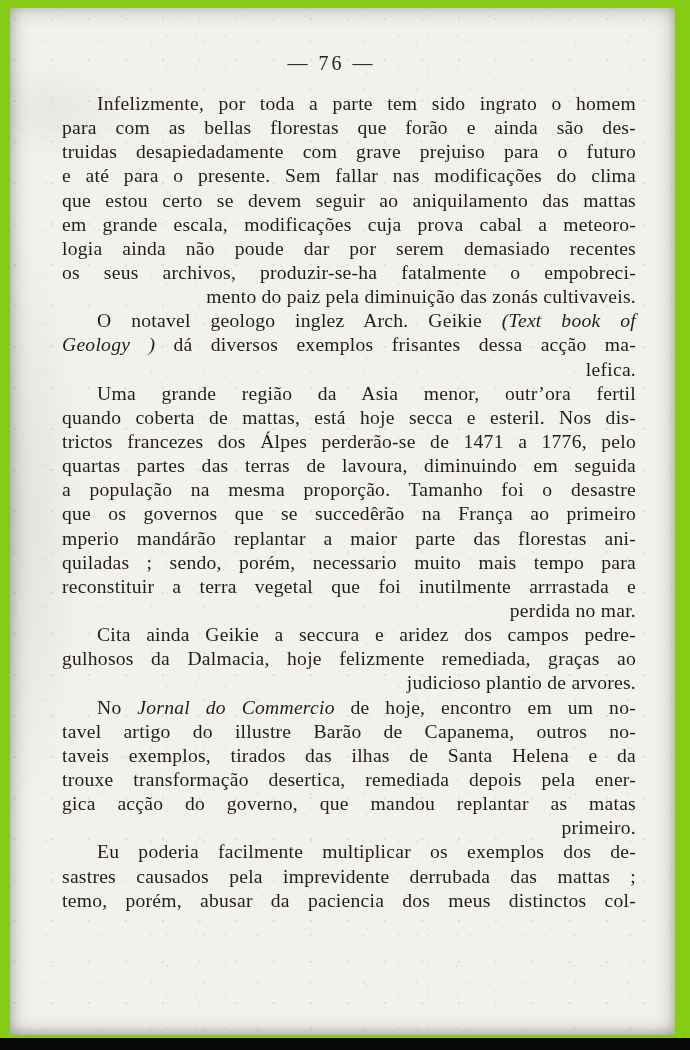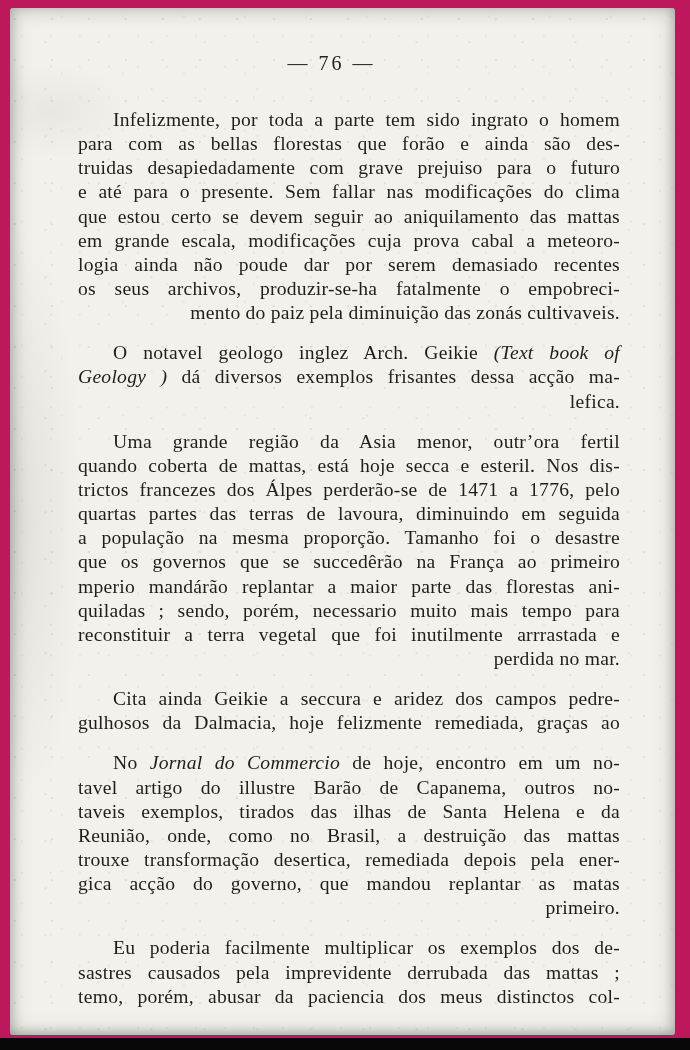--- a/index.html
+++ b/index.html
@@ -8,21 +8,21 @@
     width: 690px;
     height: 1050px;
     overflow: hidden;
     background: #080808;
   }
   .scan-frame {
     position: absolute;
     inset: 0;
     width: 690px;
     height: 1038px;
-    background: #be185d;
+    background: #84cc16;
   }
   .page {
     position: absolute;
     left: 10px;
     top: 8px;
     width: 665px;
     height: 1027px;
     background-color: #f3f1ec;
     background-image:
       radial-gradient(circle at 13% 27%, rgba(70,65,60,0.10) 0.8px, transparent 1.6px),
@@ -49,21 +49,21 @@
     font-size: 20px;
     letter-spacing: 3px;
     color: #262220;
   }
   .text-block {
     position: absolute;
     left: 52px;
     top: 84px;
     width: 574px;
   }
-  .paragraph { margin: 16px; }
+  .paragraph { margin: 0; }
   .line {
     display: block;
     box-sizing: border-box;
     width: 100%;
     height: 24.15px;
     line-height: 24.15px;
     font-size: 19.6px;
     letter-spacing: 0.25px;
     white-space: normal;
     text-align: right;
@@ -104,26 +104,26 @@
           <div class="line just"><span>a população na mesma proporção. Tamanho foi o desastre</span></div>
           <div class="line just"><span>que os governos que se succedêrão na França ao primeiro</span></div>
           <div class="line just"><span>mperio mandárão replantar a maior parte das florestas ani-</span></div>
           <div class="line just"><span>quiladas ; sendo, porém, necessario muito mais tempo para</span></div>
           <div class="line just"><span>reconstituir a terra vegetal que foi inutilmente arrrastada e</span></div>
           <div class="line"><span>perdida no mar.</span></div>
         </div>
         <div class="paragraph">
           <div class="line indent just"><span>Cita ainda Geikie a seccura e aridez dos campos pedre-</span></div>
           <div class="line just"><span>gulhosos da Dalmacia, hoje felizmente remediada, graças ao</span></div>
+          <div class="line"><span>judicioso plantio de arvores.</span></div>
         </div>
         <div class="paragraph">
           <div class="line indent just"><span>No </span><span class="it">Jornal do Commercio</span><span> de hoje, encontro em um no-</span></div>
           <div class="line just"><span>tavel artigo do illustre Barão de Capanema, outros no-</span></div>
           <div class="line just"><span>taveis exemplos, tirados das ilhas de Santa Helena e da</span></div>
-          <div class="line just"><span>Reunião, onde, como no Brasil, a destruição das mattas</span></div>
           <div class="line just"><span>trouxe transformação desertica, remediada depois pela ener-</span></div>
           <div class="line just"><span>gica acção do governo, que mandou replantar as matas</span></div>
           <div class="line"><span>primeiro.</span></div>
         </div>
         <div class="paragraph">
           <div class="line indent just"><span>Eu poderia facilmente multiplicar os exemplos dos de-</span></div>
           <div class="line just"><span>sastres causados pela imprevidente derrubada das mattas ;</span></div>
           <div class="line just"><span>temo, porém, abusar da paciencia dos meus distinctos col-</span></div>
         </div>
       </div>

